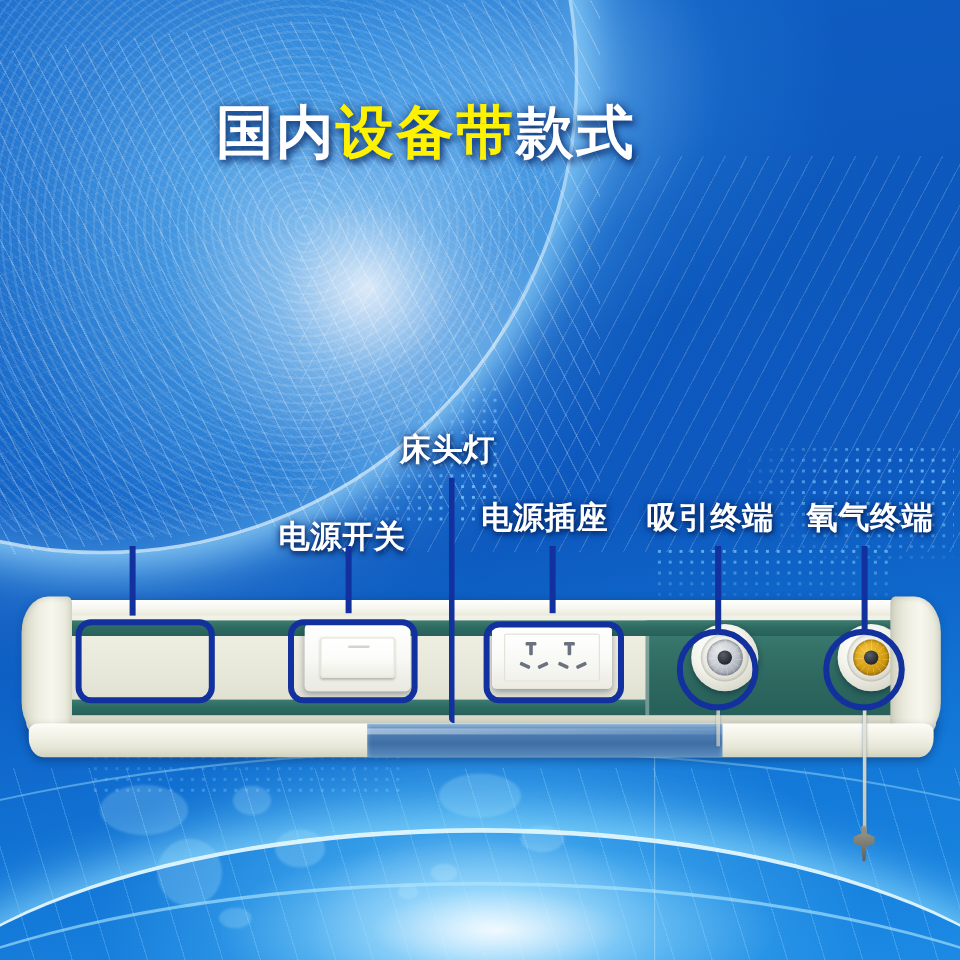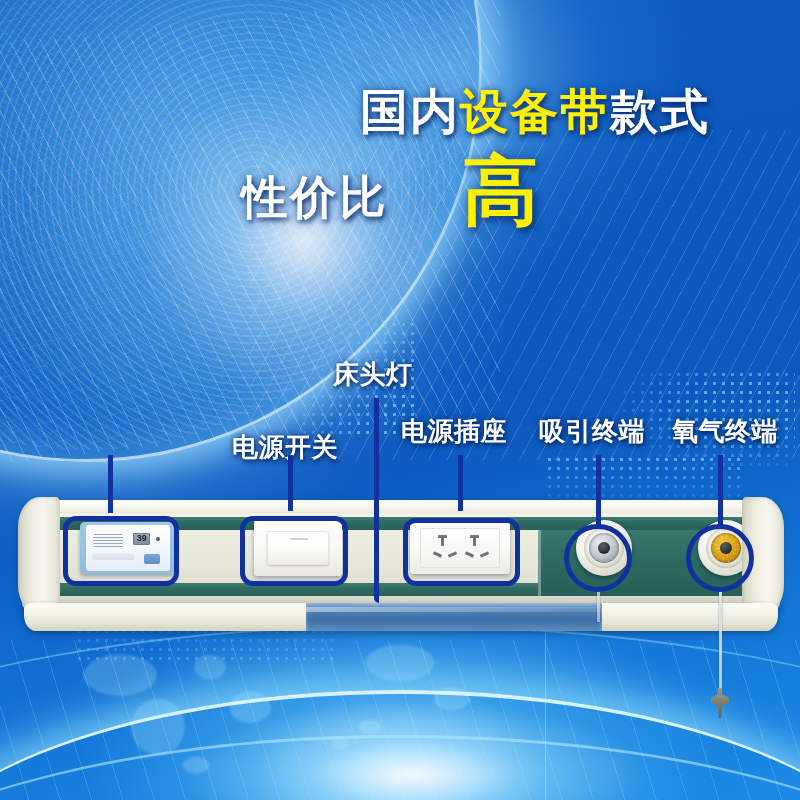--- a/index.html
+++ b/index.html
@@ -121,21 +121,21 @@
            -webkit-mask-image:linear-gradient(180deg, rgba(0,0,0,0) 20%, #000 100%);
            mask-image:linear-gradient(180deg, rgba(0,0,0,0) 20%, #000 100%); }
 
   
   .headline{
     position:absolute; left:0; top:0; width:800px; height:250px;
     z-index:6; pointer-events:none;
   }
   .hl-line1{
     position:absolute; left:0; top:88px; width:800px;
-    text-align:right; padding-right:90px;
+    text-align:center; padding-right:90px;
     font-size:48px; font-weight:bold; letter-spacing:2px; line-height:1;
     white-space:nowrap;
     text-shadow:0 0 9px rgba(8,48,120,.75), 2px 3px 5px rgba(4,30,85,.70);
   }
   .hl-line1 .w{ color:#ffffff; }
   .hl-line1 .y{ color:#fff200; }
 
   .hl-line2{
     position:absolute; left:0; top:165px; width:800px;
     display:flex; align-items:center; justify-content:center; gap:74px;
@@ -388,24 +388,20 @@
   <div class="bg-vline"></div>
 
   <div class="dots dots-a"></div>
   <div class="dots dots-b"></div>
   <div class="dots dots-c"></div>
   <div class="dots dots-d"></div>
 
   <div class="headline">
     <div class="hl-line1"><span class="w">国内</span><span class="y">设备带</span><span class="w">款式</span></div>
 
-    <div class="hl-line2">
-      <span class="hl-sub">性价比</span>
-      <span class="hl-big">高</span>
-    </div>
   </div>
 
   <div class="callouts">
 
     <div class="leader leader-v" style="left:108px; top:455px; height:58px;"></div>
 
     <div class="leader leader-v" style="left:288px; top:455px; height:56px;"></div>
 
     <div class="leader leader-elbow" style="left:374px; top:398px; width:0px; height:205px; border-bottom-width:0;"></div>
 
@@ -430,29 +426,20 @@
 
   <div id="panel">
 
     <div class="panel-body">
       <div class="panel-topedge"></div>
       <div class="teal-field"></div>
       <div class="teal-field-edge"></div>
       <div class="stripe stripe-top"></div>
       <div class="stripe stripe-bot"></div>
 
-      <div class="intercom">
-        <div class="intercom-face">
-          <div class="ic-grille"></div>
-          <div class="ic-lcd">39</div>
-          <div class="ic-led"></div>
-          <div class="ic-slot"></div>
-          <div class="ic-btn"></div>
-        </div>
-      </div>
 
       <div class="switch">
         <div class="switch-rocker"></div>
       </div>
 
       <div class="socket">
         <div class="socket-face">
           <div class="sk-hole sk-top" style="left:20px; top:8px;"></div>
           <div class="sk-hole sk-topcap" style="left:17px; top:6px;"></div>
           <div class="sk-hole sk-top" style="left:52px; top:8px;"></div>

